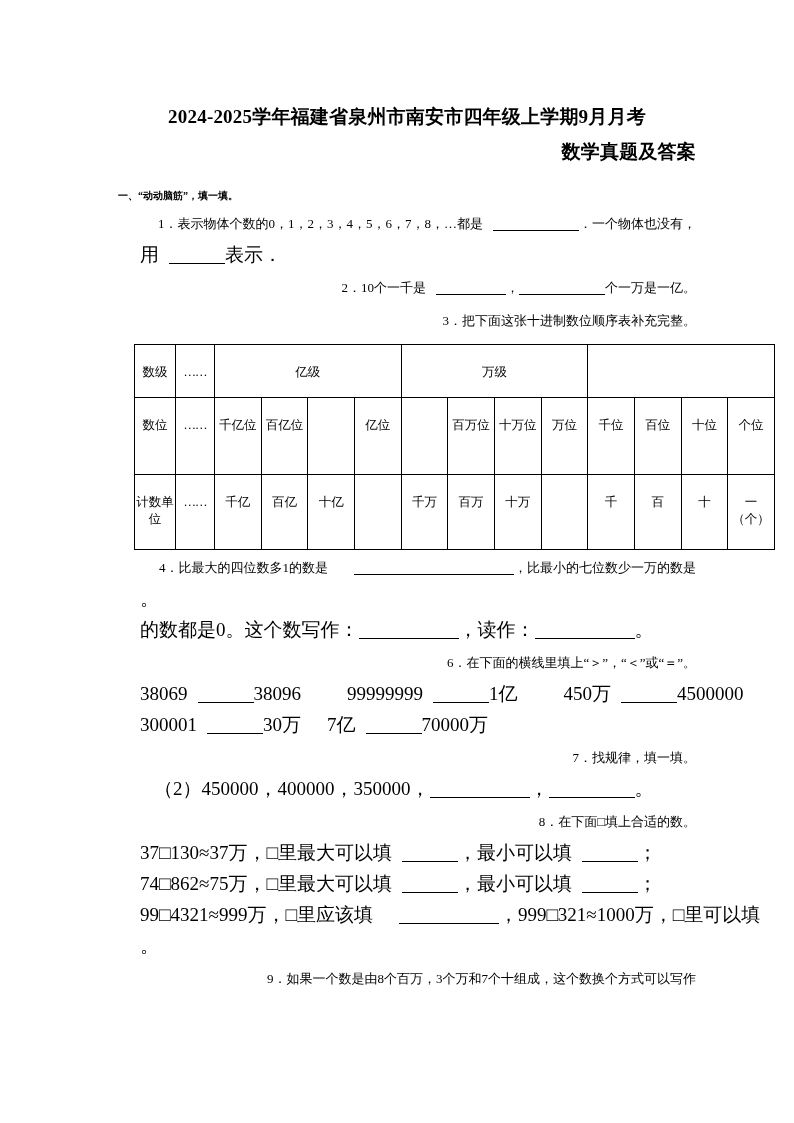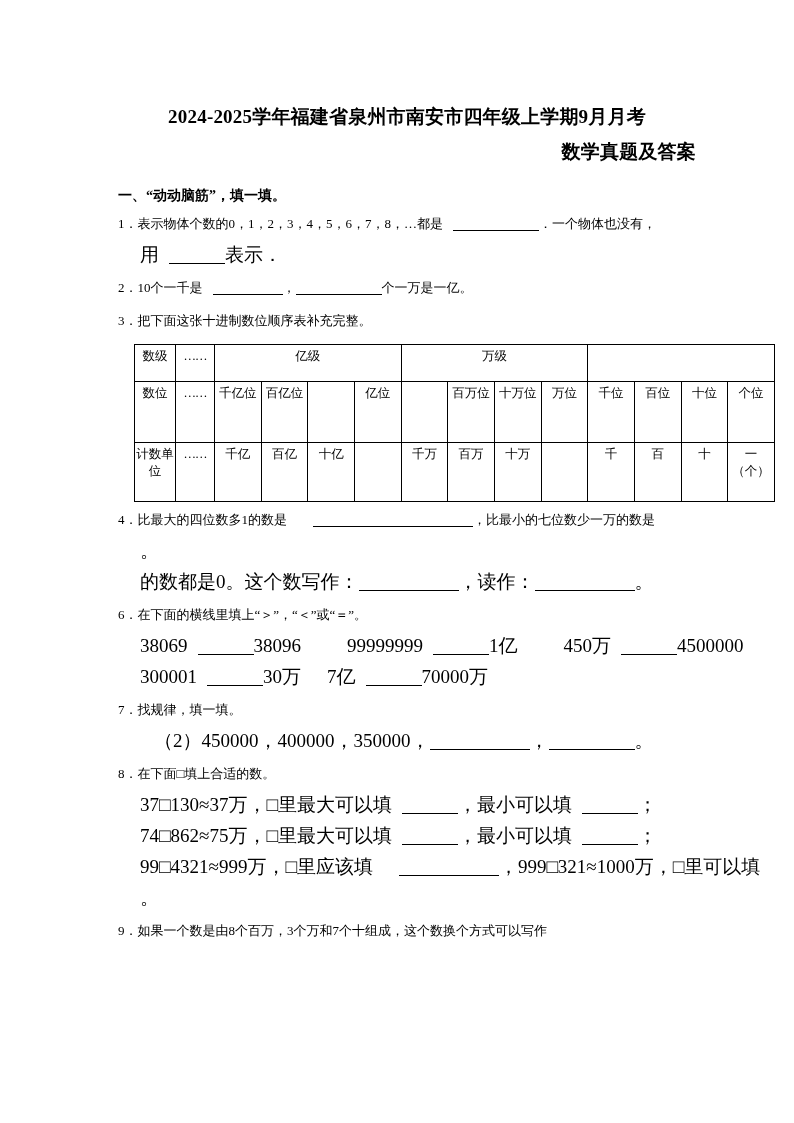--- a/index.html
+++ b/index.html
@@ -28,30 +28,31 @@
     text-align: center;
     line-height: 34px;
     letter-spacing: 0.2px;
     white-space: nowrap;
   }
   .title.line2 {
     margin-top: 1px;
     text-align: right;
   }
   .section-head {
-    font-size: 14px;
+    font-size: 10px;
     font-weight: bold;
     margin-top: 17px;
     line-height: 20px;
   }
   .q {
     font-size: 13px;
     line-height: 31px;
     margin-top: 2px;
     white-space: nowrap;
+    text-align: right;
   }
   .q-body {
     font-size: 19px;
     line-height: 31px;
     white-space: nowrap;
   }
   .indent1 { padding-left: 22px; }
   .indent2 { padding-left: 36px; }
   .blank {
     display: inline-block;
@@ -73,21 +74,21 @@
     border-collapse: collapse;
     table-layout: fixed;
     width: 641px;
     margin: 8px 0 0 16px;
     font-size: 12.5px;
   }
   table.pv td {
     border: 1px solid #000;
     text-align: center;
     vertical-align: top;
-    padding: 3px 1px 3px 1px;
+    padding: 19px 1px 3px 1px;
     line-height: 17px;
     word-break: break-all;
     white-space: normal;
   }
   table.pv tr.r1 td { height: 30px; }
   table.pv tr.r2 td { height: 54px; }
   table.pv tr.r3 td { height: 52px; }
   td.lbl { text-align: left; padding-left: 2px; width: 38px; }
   td.dots { width: 36px; text-align: left; padding-left: 1px; letter-spacing: -1px;}
   .colw { width: 46px; }

